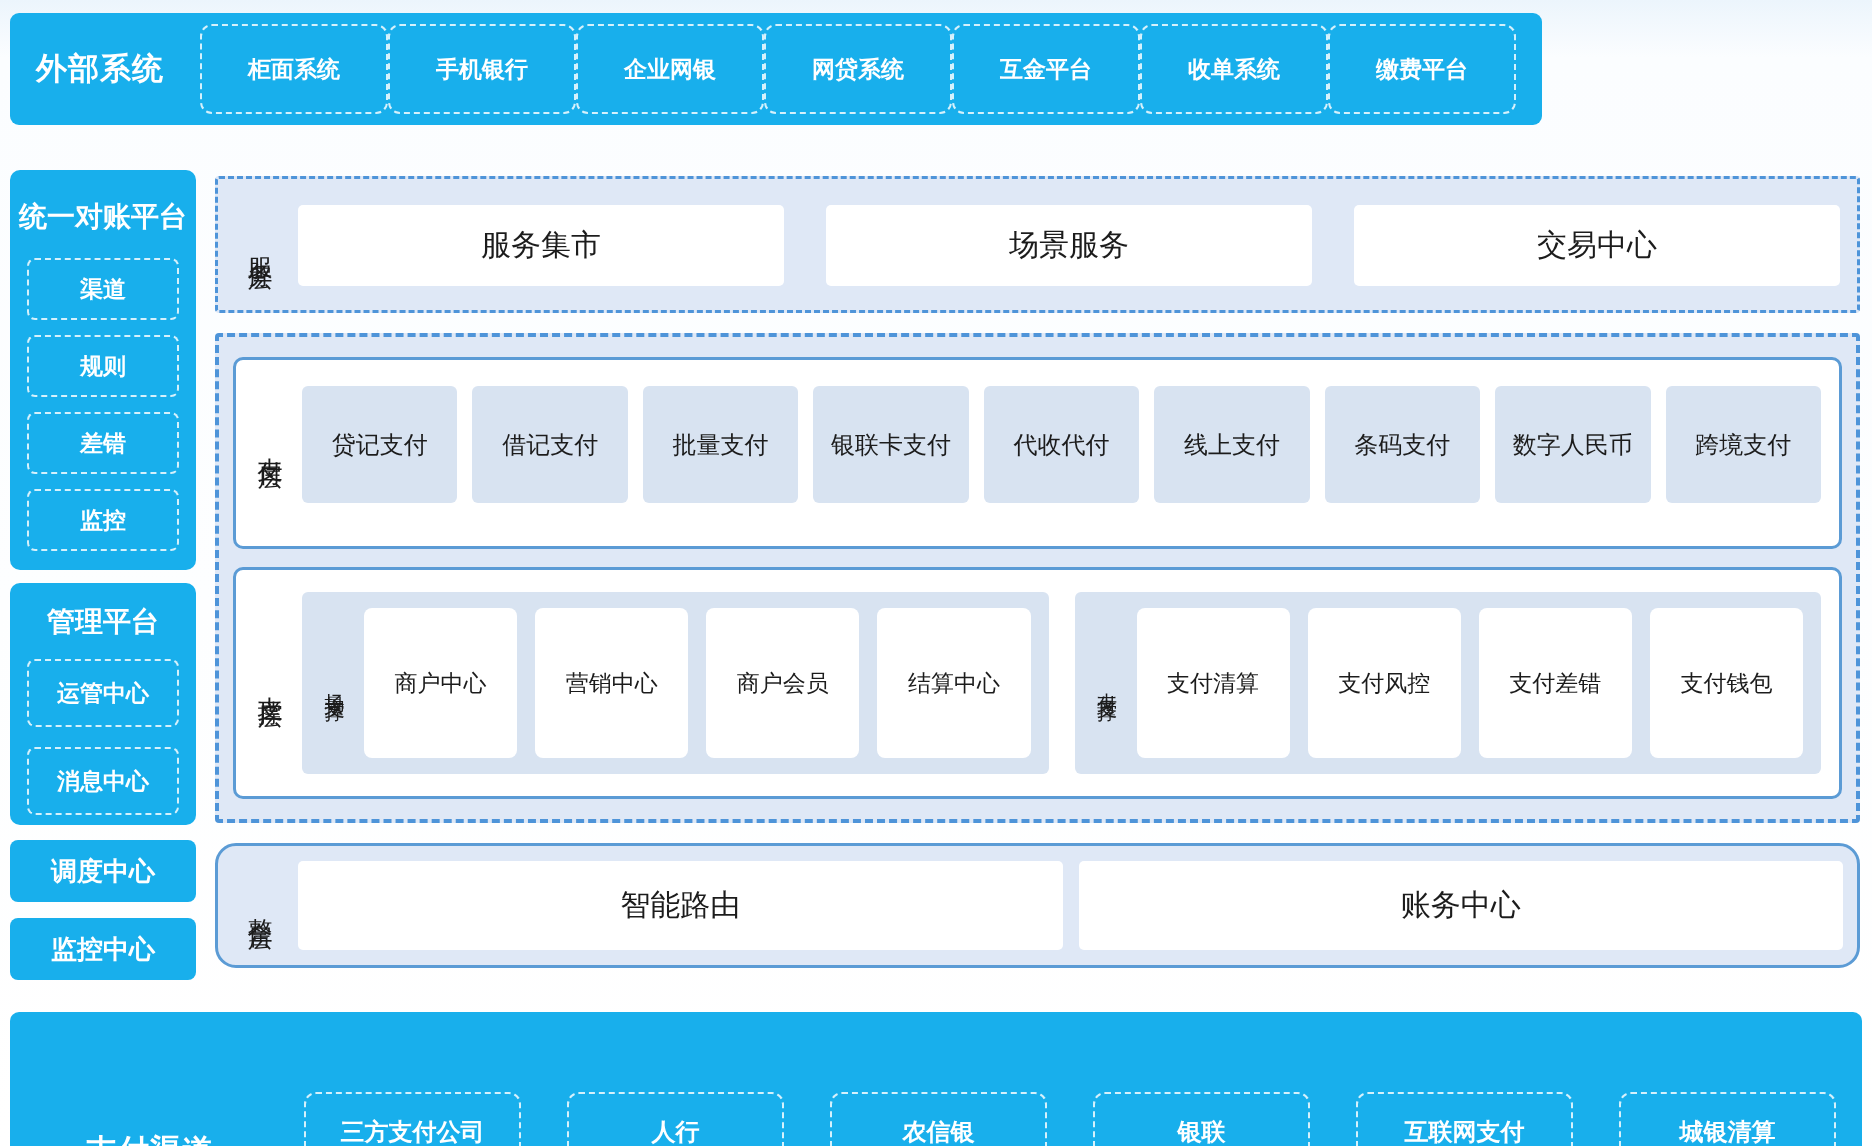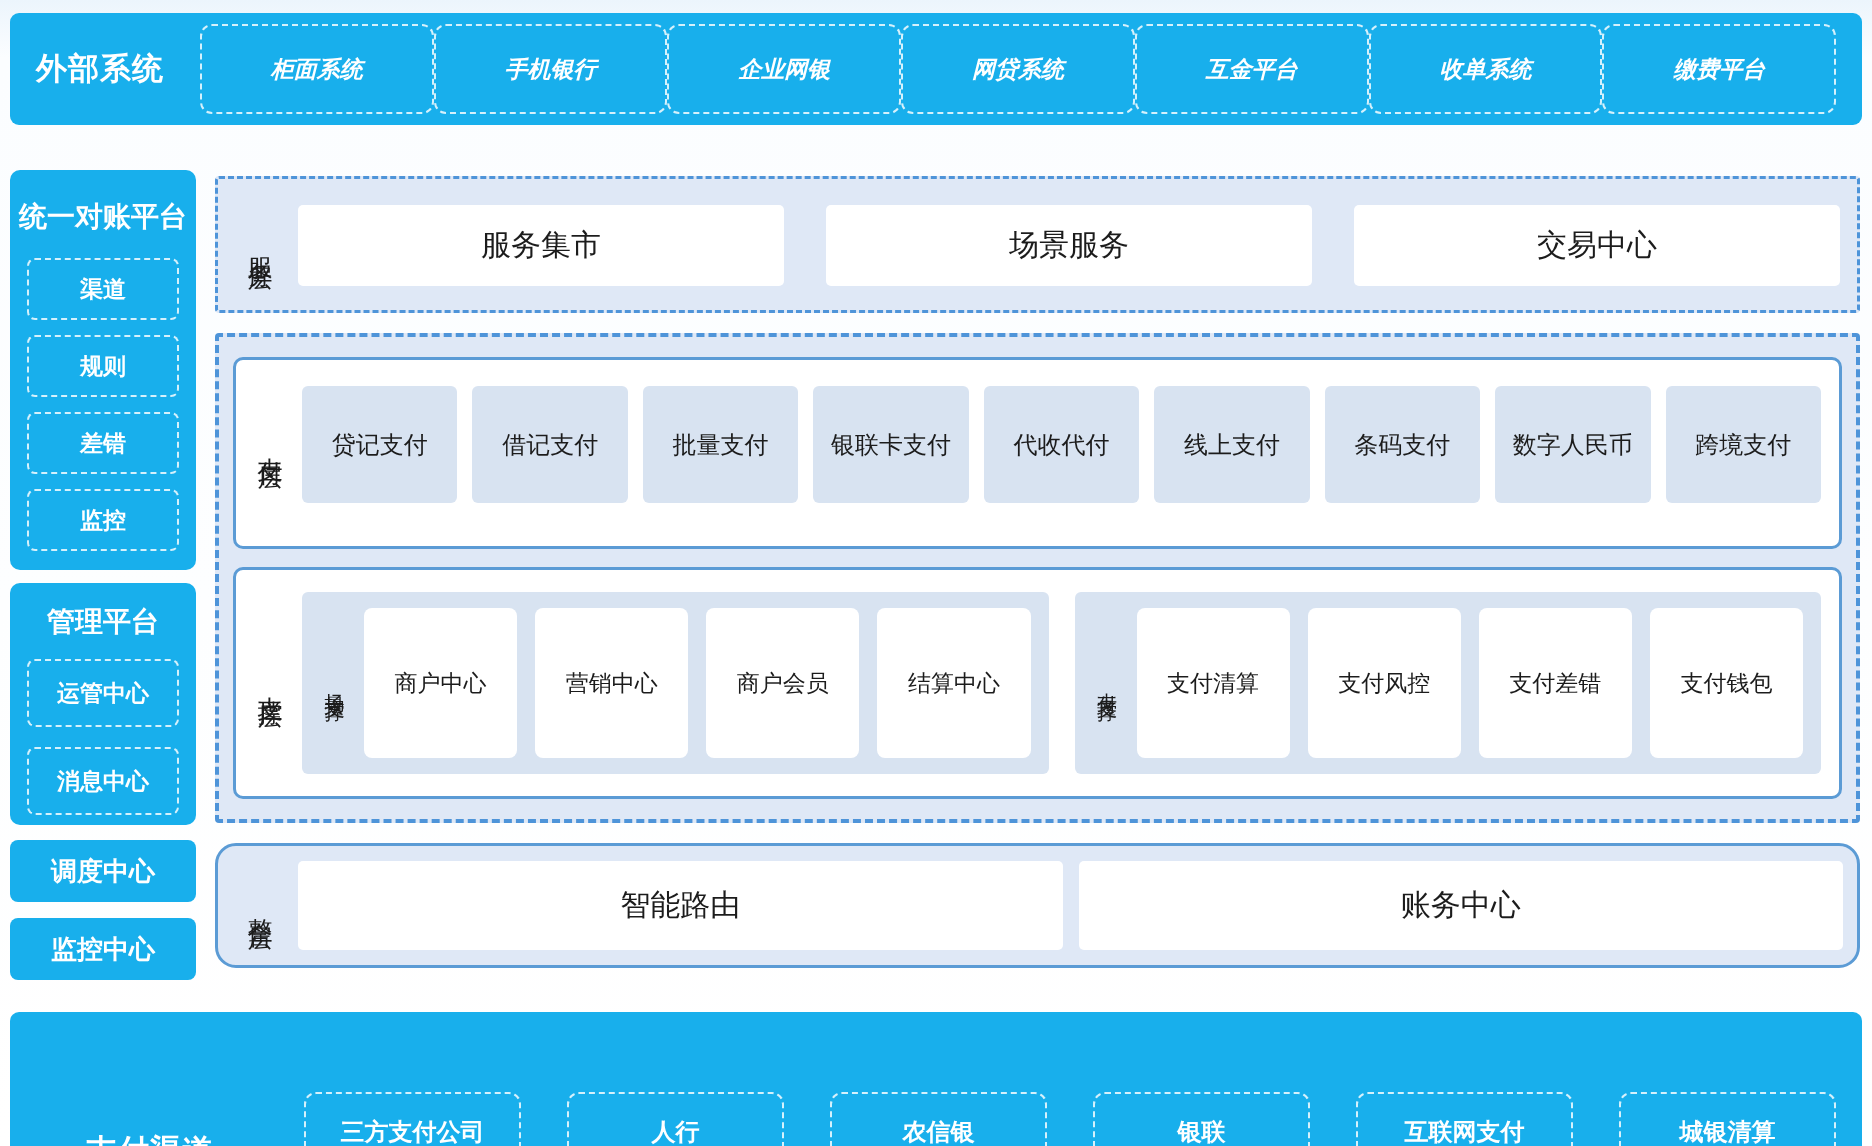--- a/index.html
+++ b/index.html
@@ -54,23 +54,23 @@
   .glabel { writing-mode:vertical-rl; text-orientation:upright; font-size:20px; letter-spacing:3px; line-height:1; }
   .group-items { flex:1; display:flex; gap:18px; }
   .group-chip { flex:1; background:#fff; border-radius:8px; display:flex; align-items:center; justify-content:center; font-size:23px; }
 
   .int-items { flex:1; display:flex; gap:16px; margin-left:18px; }
   .int-box { flex:1; background:#fff; border-radius:5px; display:flex; align-items:center; justify-content:center; font-size:30px; }
 </style>
 </head>
 <body>
 
-<div class="abs bluebar" style="left:10px; top:13px; width:1852px; height:112px; padding:9px 26px;">
+<div class="abs bluebar" style="left:10px; top:13px; width:1532px; height:112px; padding:9px 26px;">
   <div class="bar-title" style="margin-right:36px;">外部系统</div>
-  <div class="chips" style="height:90px;font-style:italic;">
+  <div class="chips" style="height:90px;">
 
       <div class="chip-dw" style="height:90px;">柜面系统</div>
 
       <div class="chip-dw" style="height:90px;">手机银行</div>
 
       <div class="chip-dw" style="height:90px;">企业网银</div>
 
       <div class="chip-dw" style="height:90px;">网贷系统</div>
 
       <div class="chip-dw" style="height:90px;">互金平台</div>

